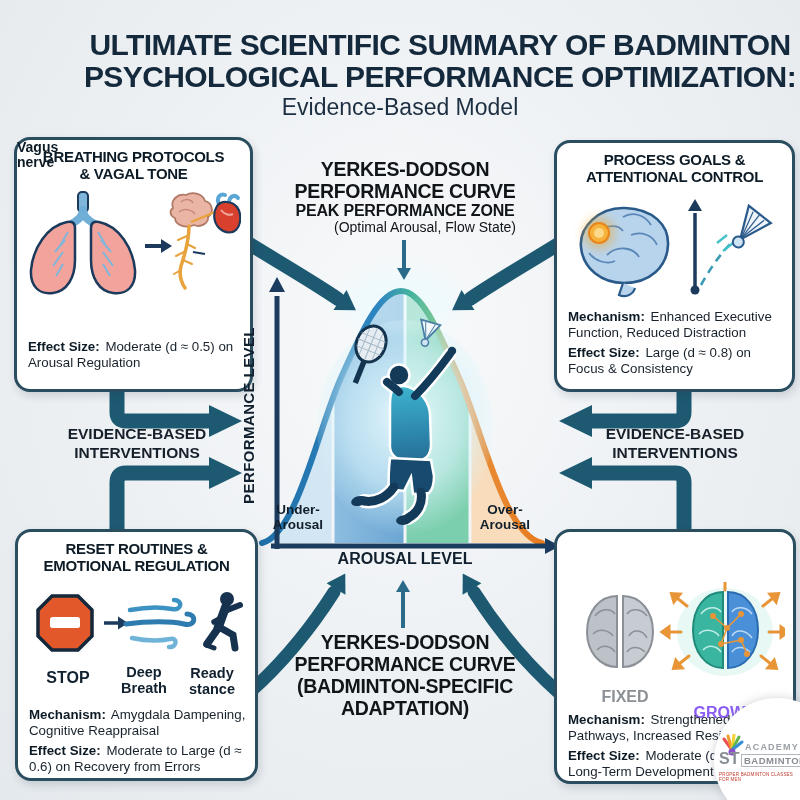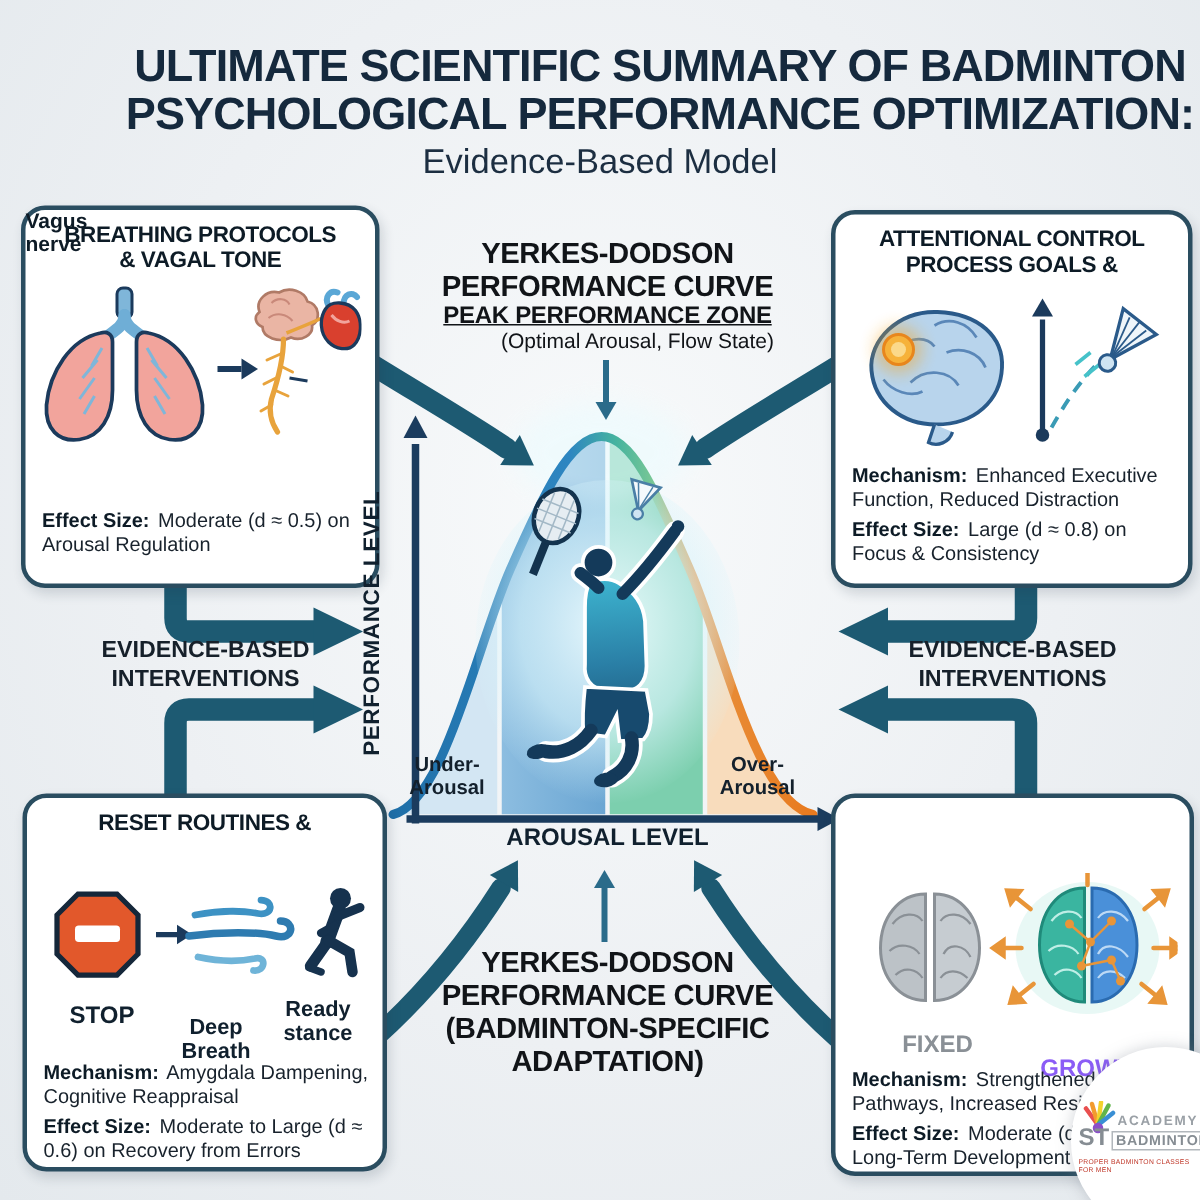--- a/index.html
+++ b/index.html
@@ -178,21 +178,21 @@
       <polygon points="0,-7 0,7 12,0" transform="translate(403,592) rotate(-90)" fill="#2a6b8a"></polygon>
     </g>
   </svg>
 
   <div class="abs title-l1" style="top:28px;z-index:3;">ULTIMATE SCIENTIFIC SUMMARY OF BADMINTON</div>
   <div class="abs title-l2" style="top:60px;z-index:3;">PSYCHOLOGICAL PERFORMANCE OPTIMIZATION:</div>
   <div class="abs title-l3" style="top:94px;z-index:3;">Evidence-Based Model</div>
 
   <div class="abs cl clb" style="top:158px;">YERKES-DODSON</div>
   <div class="abs cl clb" style="top:180px;">PERFORMANCE CURVE</div>
-  <div class="abs cl clm" style="top:202px;text-decoration:underline;">PEAK PERFORMANCE ZONE</div>
+  <div class="abs cl clm" style="top:202px;">PEAK PERFORMANCE ZONE</div>
   <div class="abs cl cls" style="top:219px;">(Optimal Arousal, Flow State)</div>
 
   <div class="abs ylab">PERFORMANCE LEVEL</div>
   <div class="abs xlab">AROUSAL LEVEL</div>
   <div class="abs zone" style="left:256px;top:502px;">
     <span>Under-</span>
     <span>Arousal</span>
   </div>
   <div class="abs zone" style="left:463px;top:502px;">
     <span>Over-</span>
@@ -260,22 +260,22 @@
       <span>nerve</span>
     </div>
     <div class="bp" style="top:199px;">
       <b>Effect Size:</b>
       <span>Moderate (d ≈ 0.5) on Arousal Regulation</span>
     </div>
   </div>
 
   <div class="box" style="left:554px;top:140px;width:235px;height:246px;">
     <div class="bh">
+      <span>PROCESS GOALS &amp;</span>
       <span>ATTENTIONAL CONTROL</span>
-      <span>PROCESS GOALS &amp;</span>
     </div>
     <svg class="boxsvg" style="left:8px;top:52px;" width="219" height="110" viewBox="0 0 219 110">
       <g>
         <path d="M16,52 C14,32 34,12 60,13 C88,14 104,30 103,50 C102,72 85,88 59,88 C37,88 18,74 16,52 Z" fill="#b8d4ec" stroke="#2a5a8a" stroke-width="2.6"></path>
         <g fill="none" stroke="#5a87b8" stroke-width="1.8">
           <path d="M28,42 C36,30 52,28 58,36"></path>
             <path d="M42,60 C52,50 68,52 74,62"></path>
           <path d="M58,22 C68,16 80,20 86,30"></path>
             <path d="M24,58 C30,66 42,70 50,66"></path>
           <path d="M66,40 C76,36 88,40 92,50"></path>
@@ -314,20 +314,21 @@
     </div>
     <div class="bp" style="top:202px;">
       <b>Effect Size:</b>
       <span>Large (d ≈ 0.8) on Focus &amp; Consistency</span>
     </div>
   </div>
 
   <div class="box" style="left:15px;top:529px;width:237px;height:246px;">
     <div class="bh">
       <span>RESET ROUTINES &amp;</span>
+      <span>EMOTIONAL REGULATION</span>
     </div>
     <svg class="boxsvg" style="left:8px;top:56px;" width="221" height="78" viewBox="0 0 221 78">
       <g>
         <polygon points="26,8 52,8 66,22 66,48 52,62 26,62 12,48 12,22" fill="#e2582b" stroke="#15273a" stroke-width="3.5"></polygon>
         <rect x="24" y="29" width="30" height="11" rx="2.5" fill="#ffffff"></rect>
       </g>
       <g>
         <line x1="78" y1="35" x2="92" y2="35" stroke="#1b3a5c" stroke-width="3.5"></line>
         <polygon points="0,-6.5 0,6.5 10,0" transform="translate(92,35)" fill="#1b3a5c"></polygon>
       </g>
@@ -342,21 +343,21 @@
         <path d="M193,39 L181,56" stroke-width="7.5" fill="none"></path>
         <path d="M180,57 L188,60" stroke-width="5" fill="none"></path>
         <path d="M193,39 L207,47 L209,60" stroke-width="7" fill="none"></path>
         <path d="M199,23 L214,17" stroke-width="6" fill="none"></path>
         <path d="M197,29 L188,34" stroke-width="5.5" fill="none"></path>
       </g>
     </svg>
     <div class="iconlab" style="left:20px;top:137px;width:60px;font-size:16px;">
       <span>STOP</span>
     </div>
-    <div class="iconlab" style="left:94px;top:145px;width:64px;">
+    <div class="iconlab" style="left:94px;top:132px;width:64px;">
       <span>Deep</span>
       <span>Breath</span>
     </div>
     <div class="iconlab" style="left:162px;top:133px;width:64px;">
       <span>Ready</span>
       <span>stance</span>
     </div>
     <div class="bp" style="top:175px;">
       <b>Mechanism:</b>
       <span>Amygdala Dampening, Cognitive Reappraisal</span>

